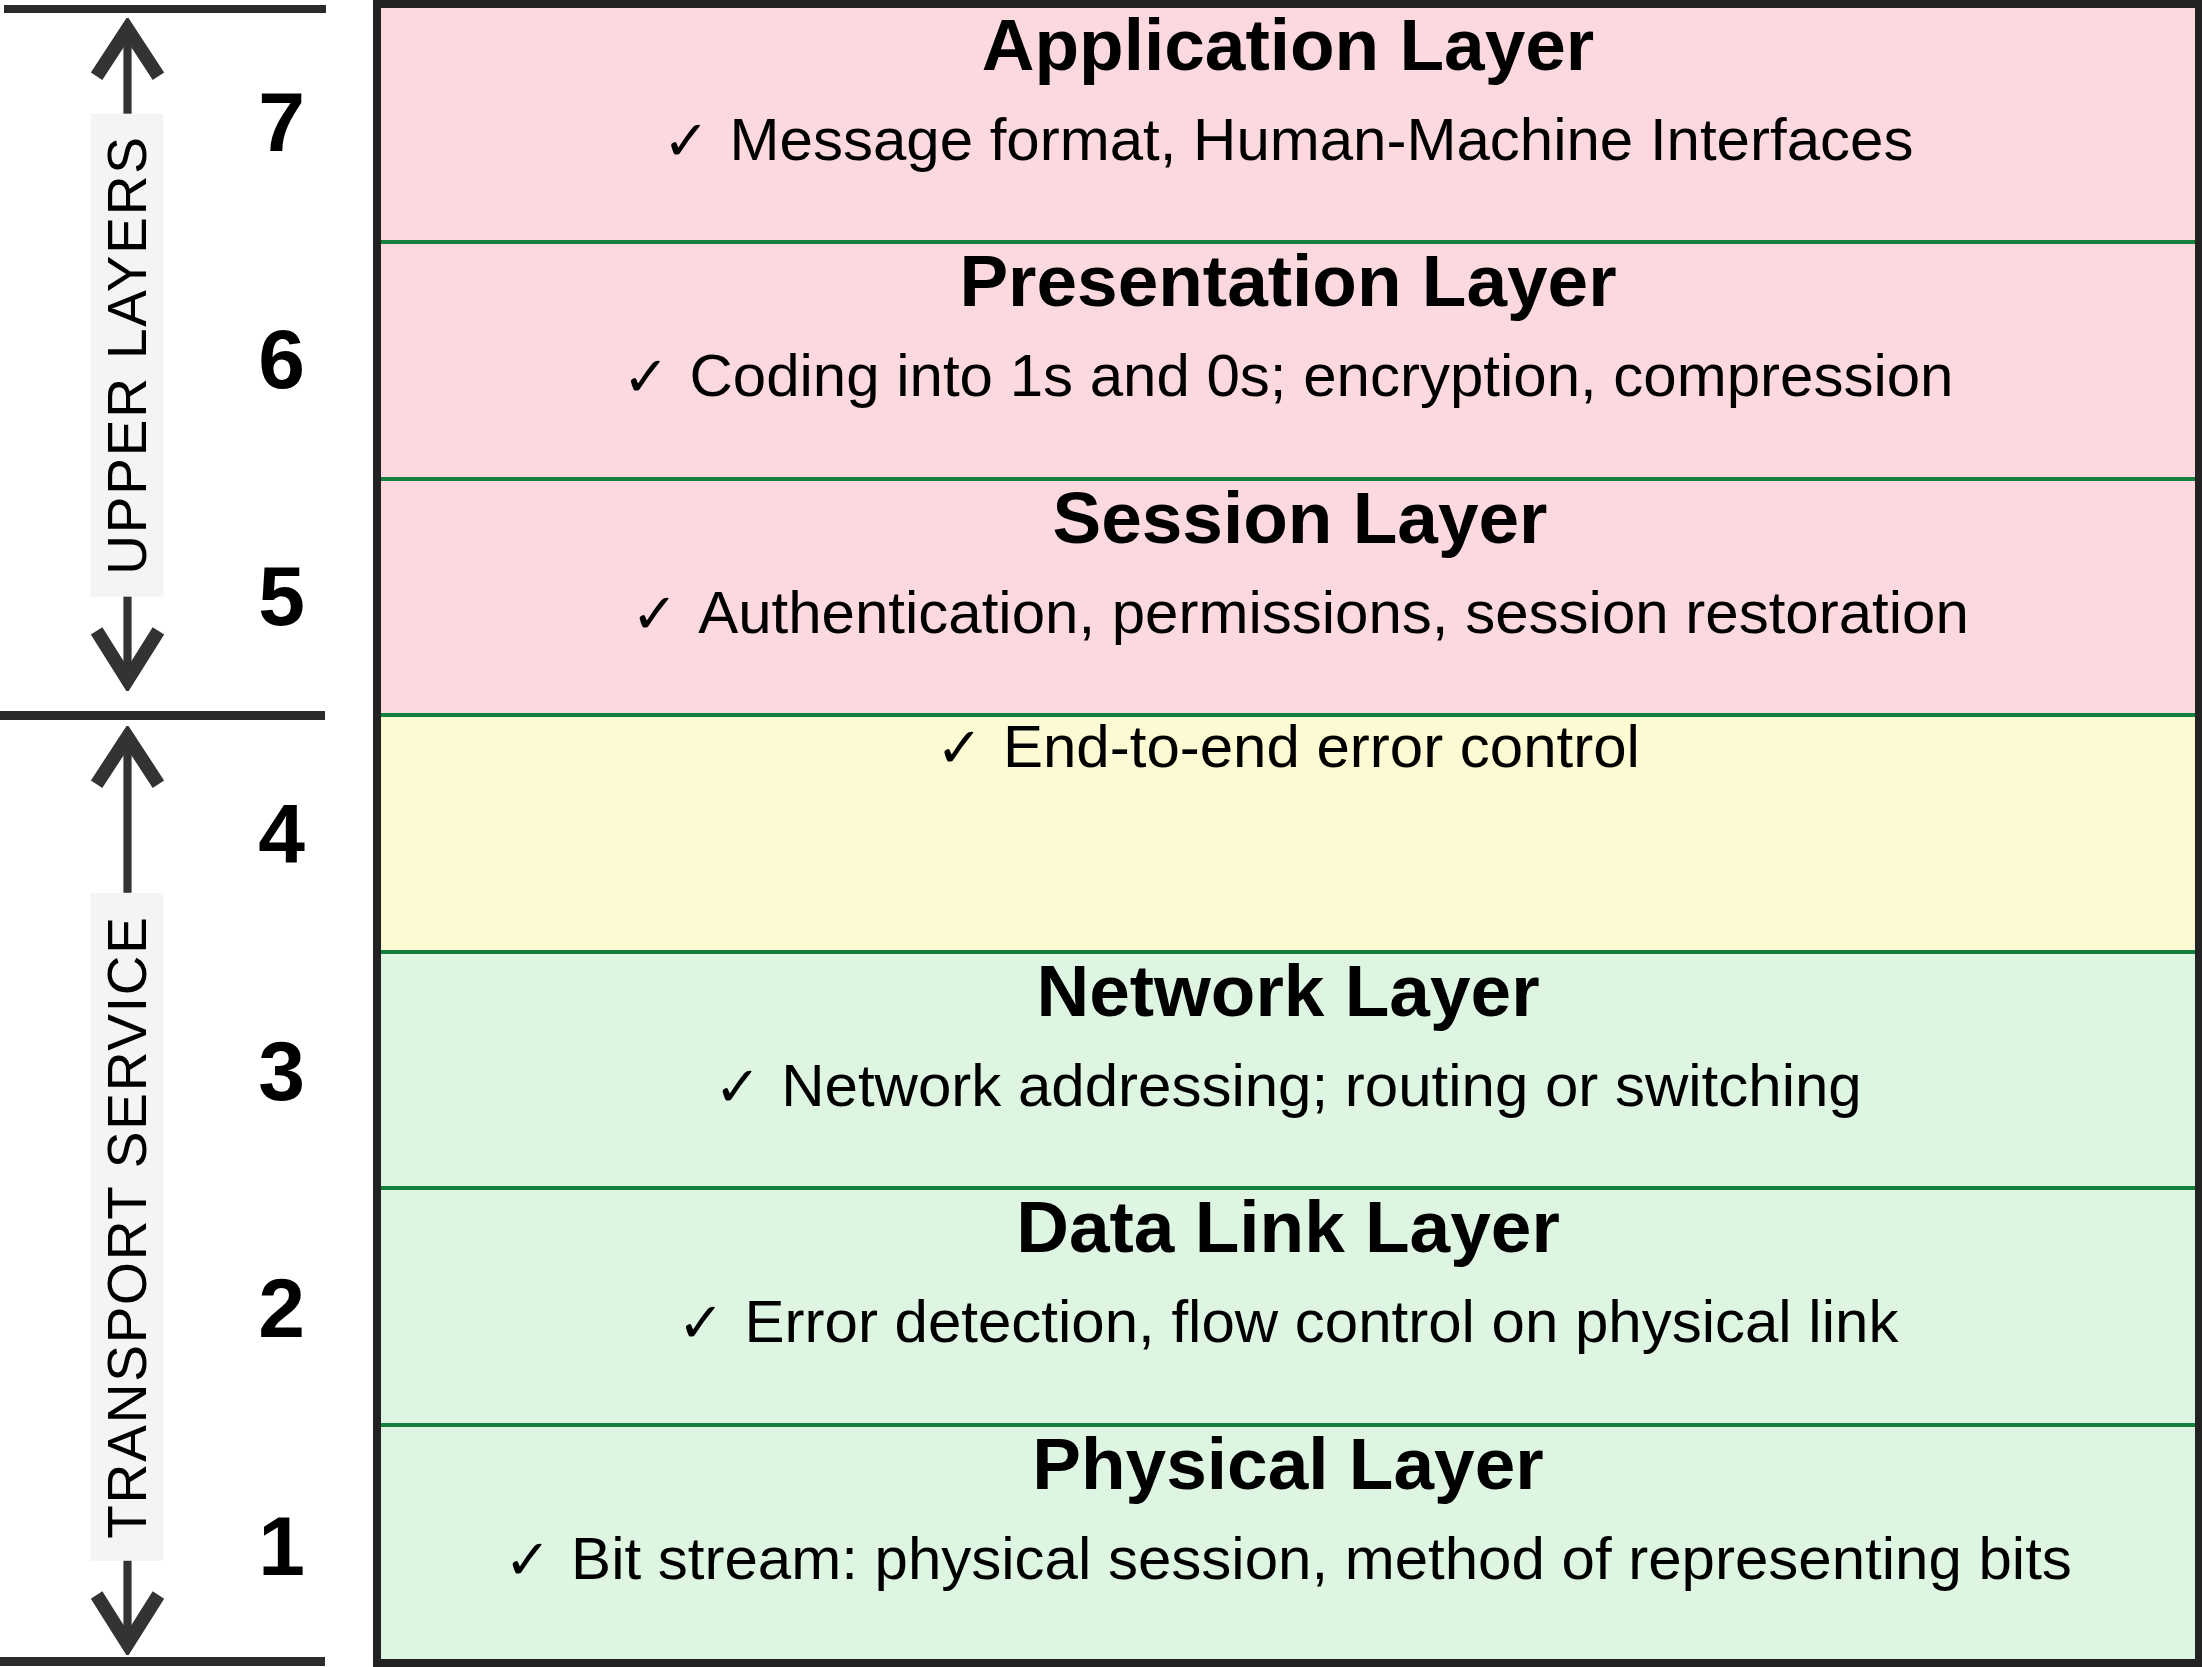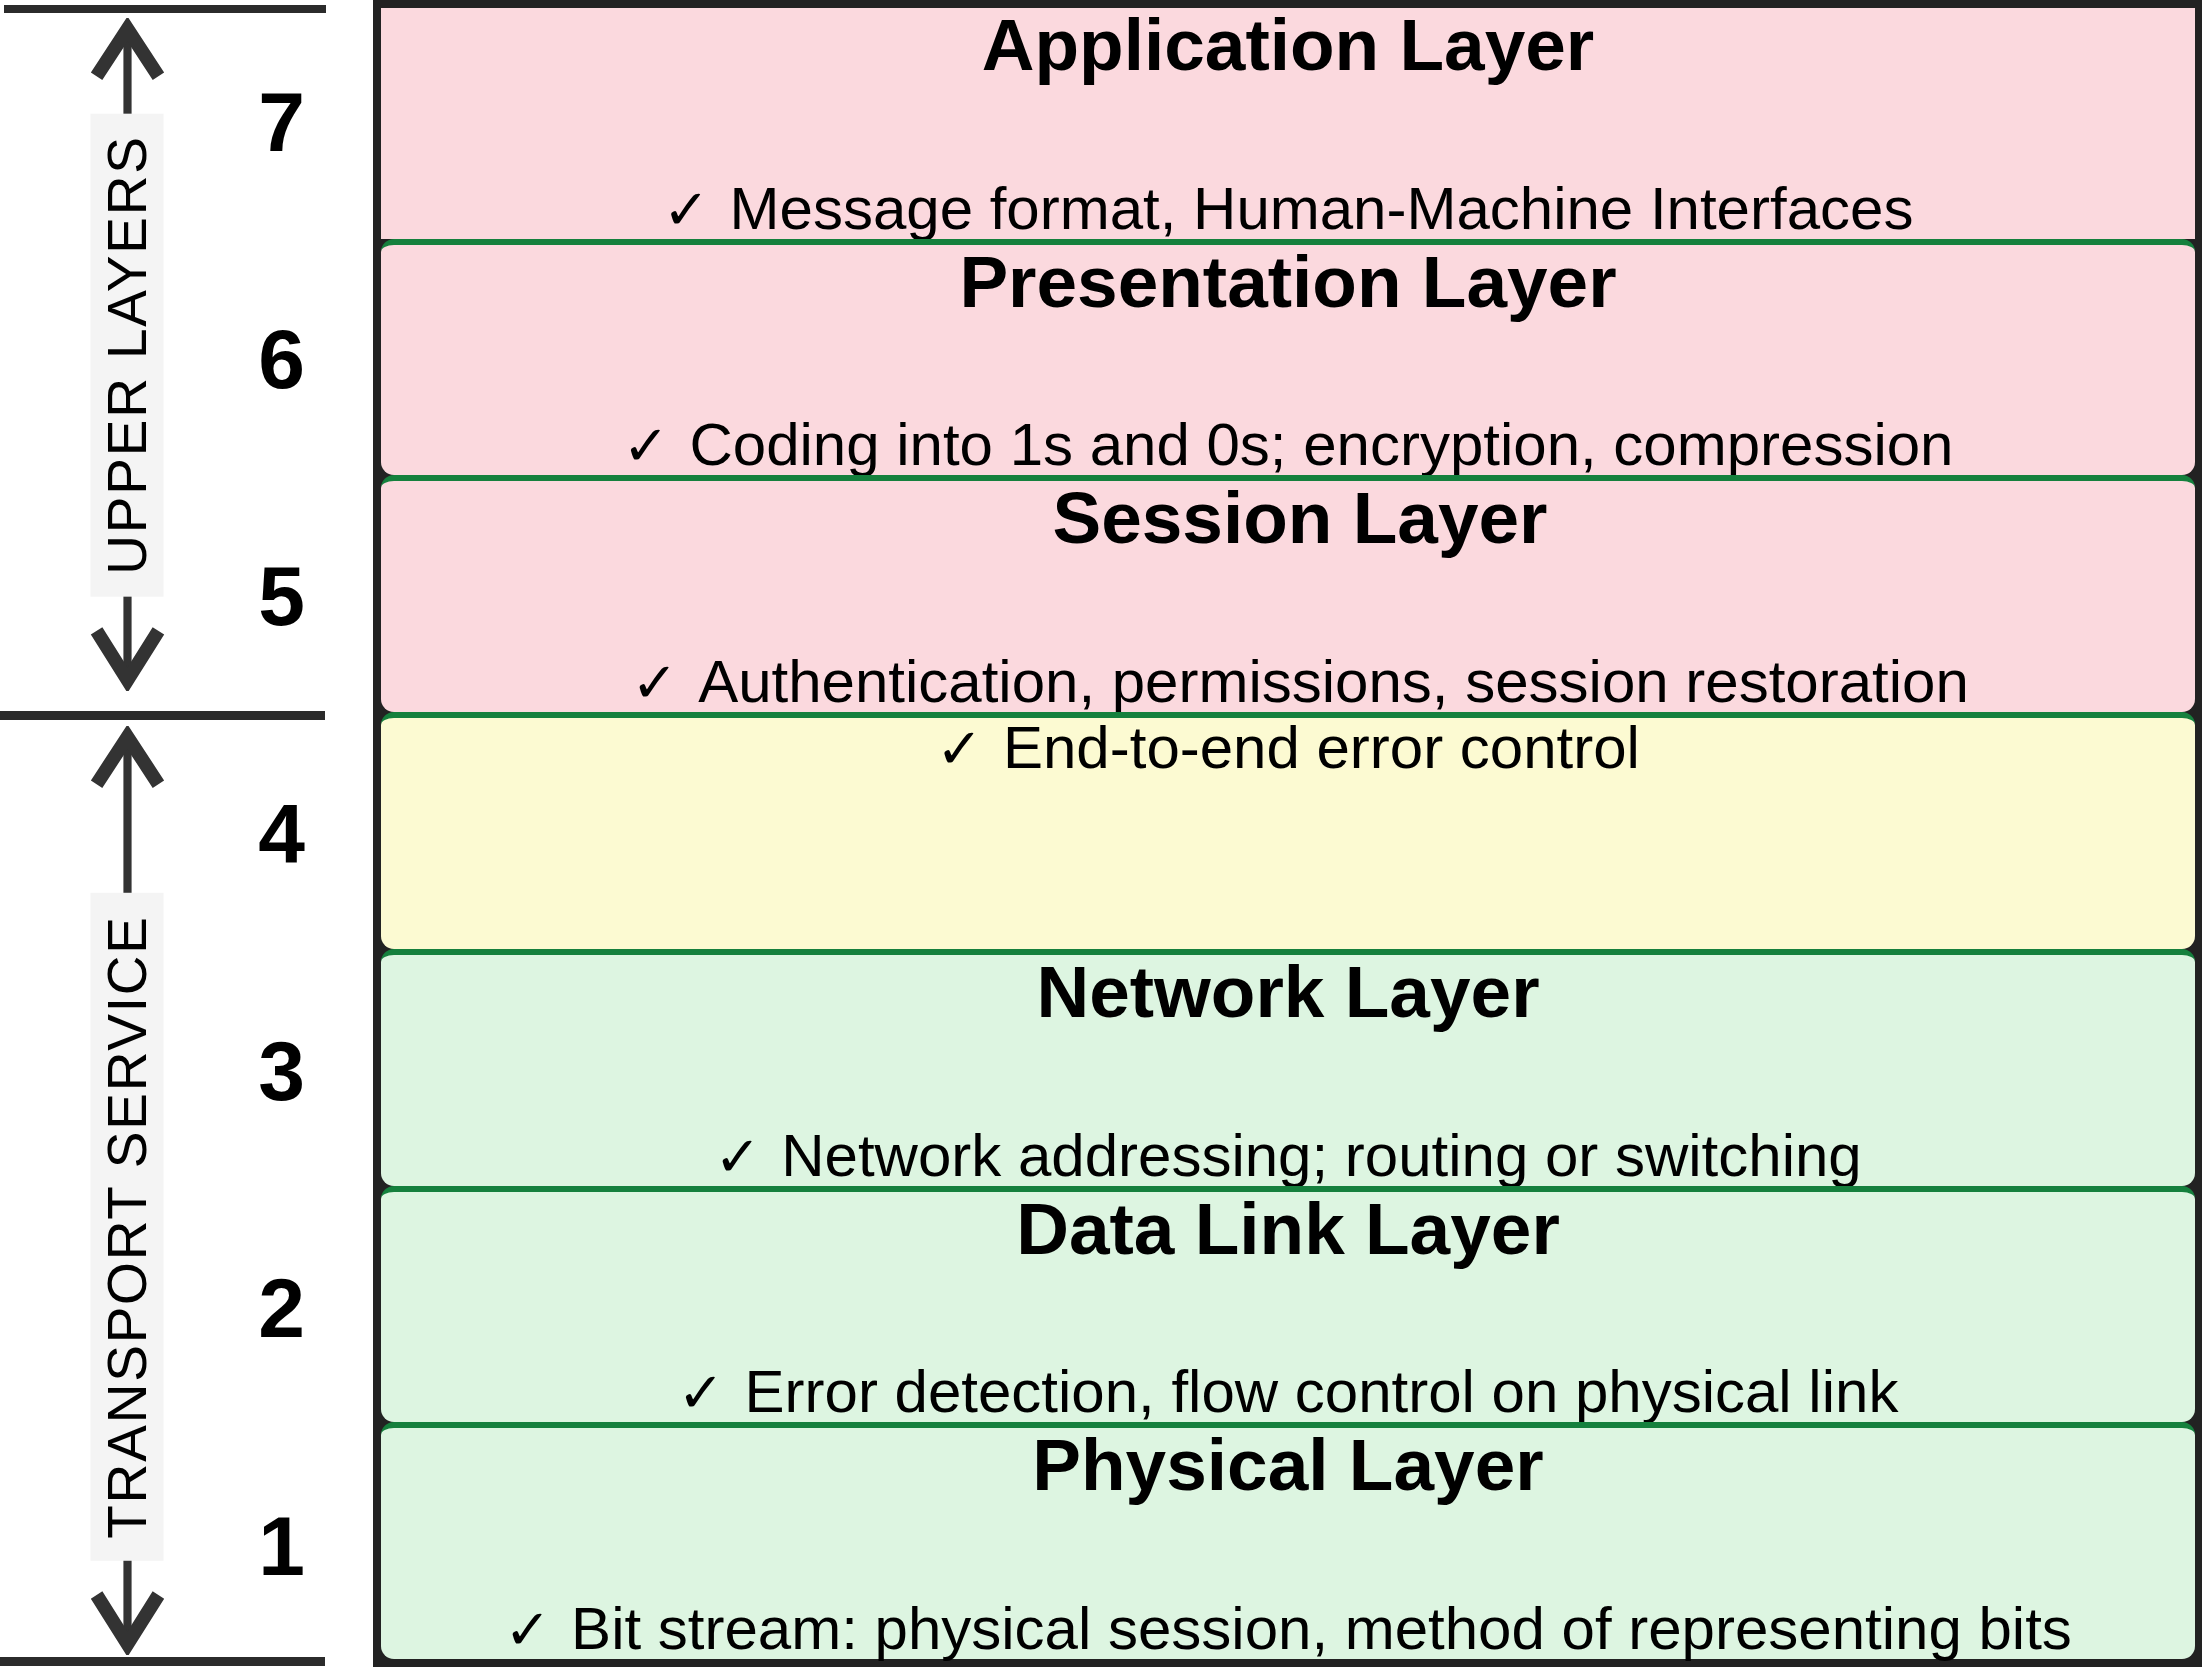--- a/index.html
+++ b/index.html
@@ -72,25 +72,25 @@
     display: flex;
     flex-direction: column;
     box-sizing: border-box;
     background: #222222;
   }
   .layer-row {
     flex: 1 1 0;
     display: flex;
     flex-direction: column;
     align-items: center;
-    justify-content: space-between;
-    gap: 41px;
+    justify-content: flex-start;
+    gap: 29px;
     min-height: 0;
   }
-  .layer-row + .layer-row { border-top: 6px solid #15803d; border-radius: 13px; }
+  .layer-row + .layer-row { border-top: 4px solid #15803d; }
 
   .layer-title {
     font-size: 73px;
     font-weight: bold;
     line-height: 1;
     text-align: center;
   }
   .layer-desc {
     font-size: 60px;
     line-height: 1;

